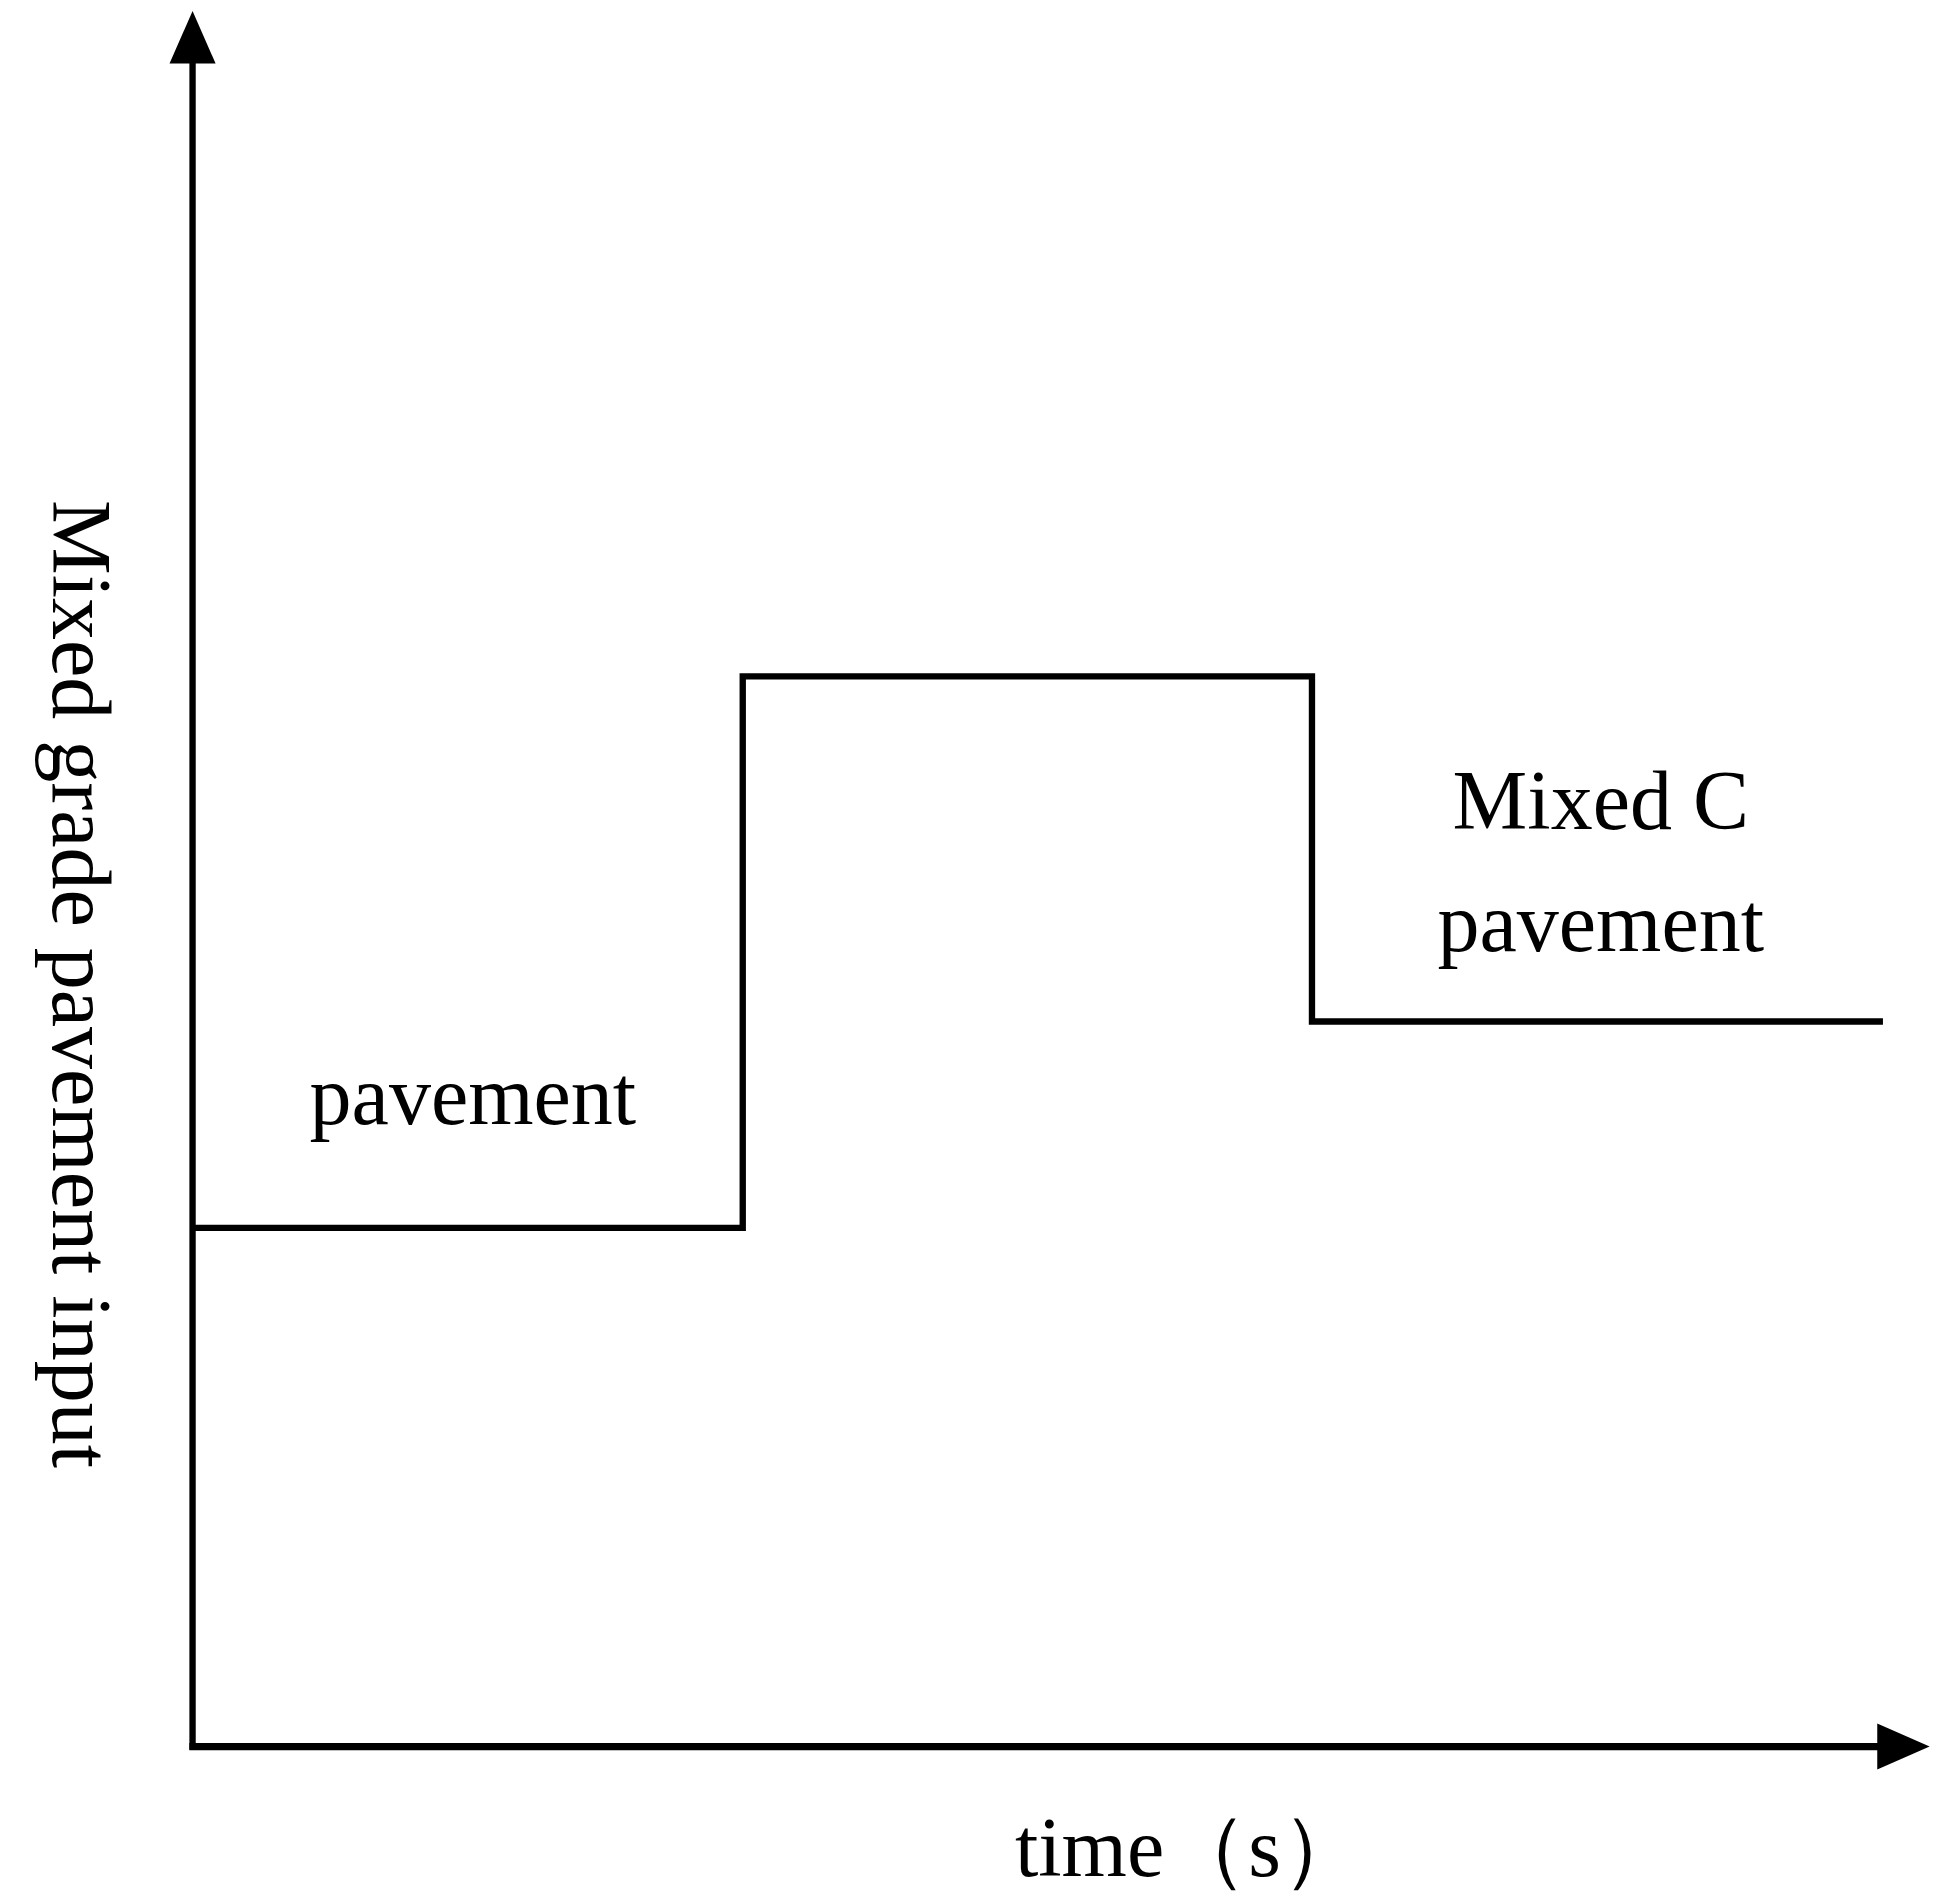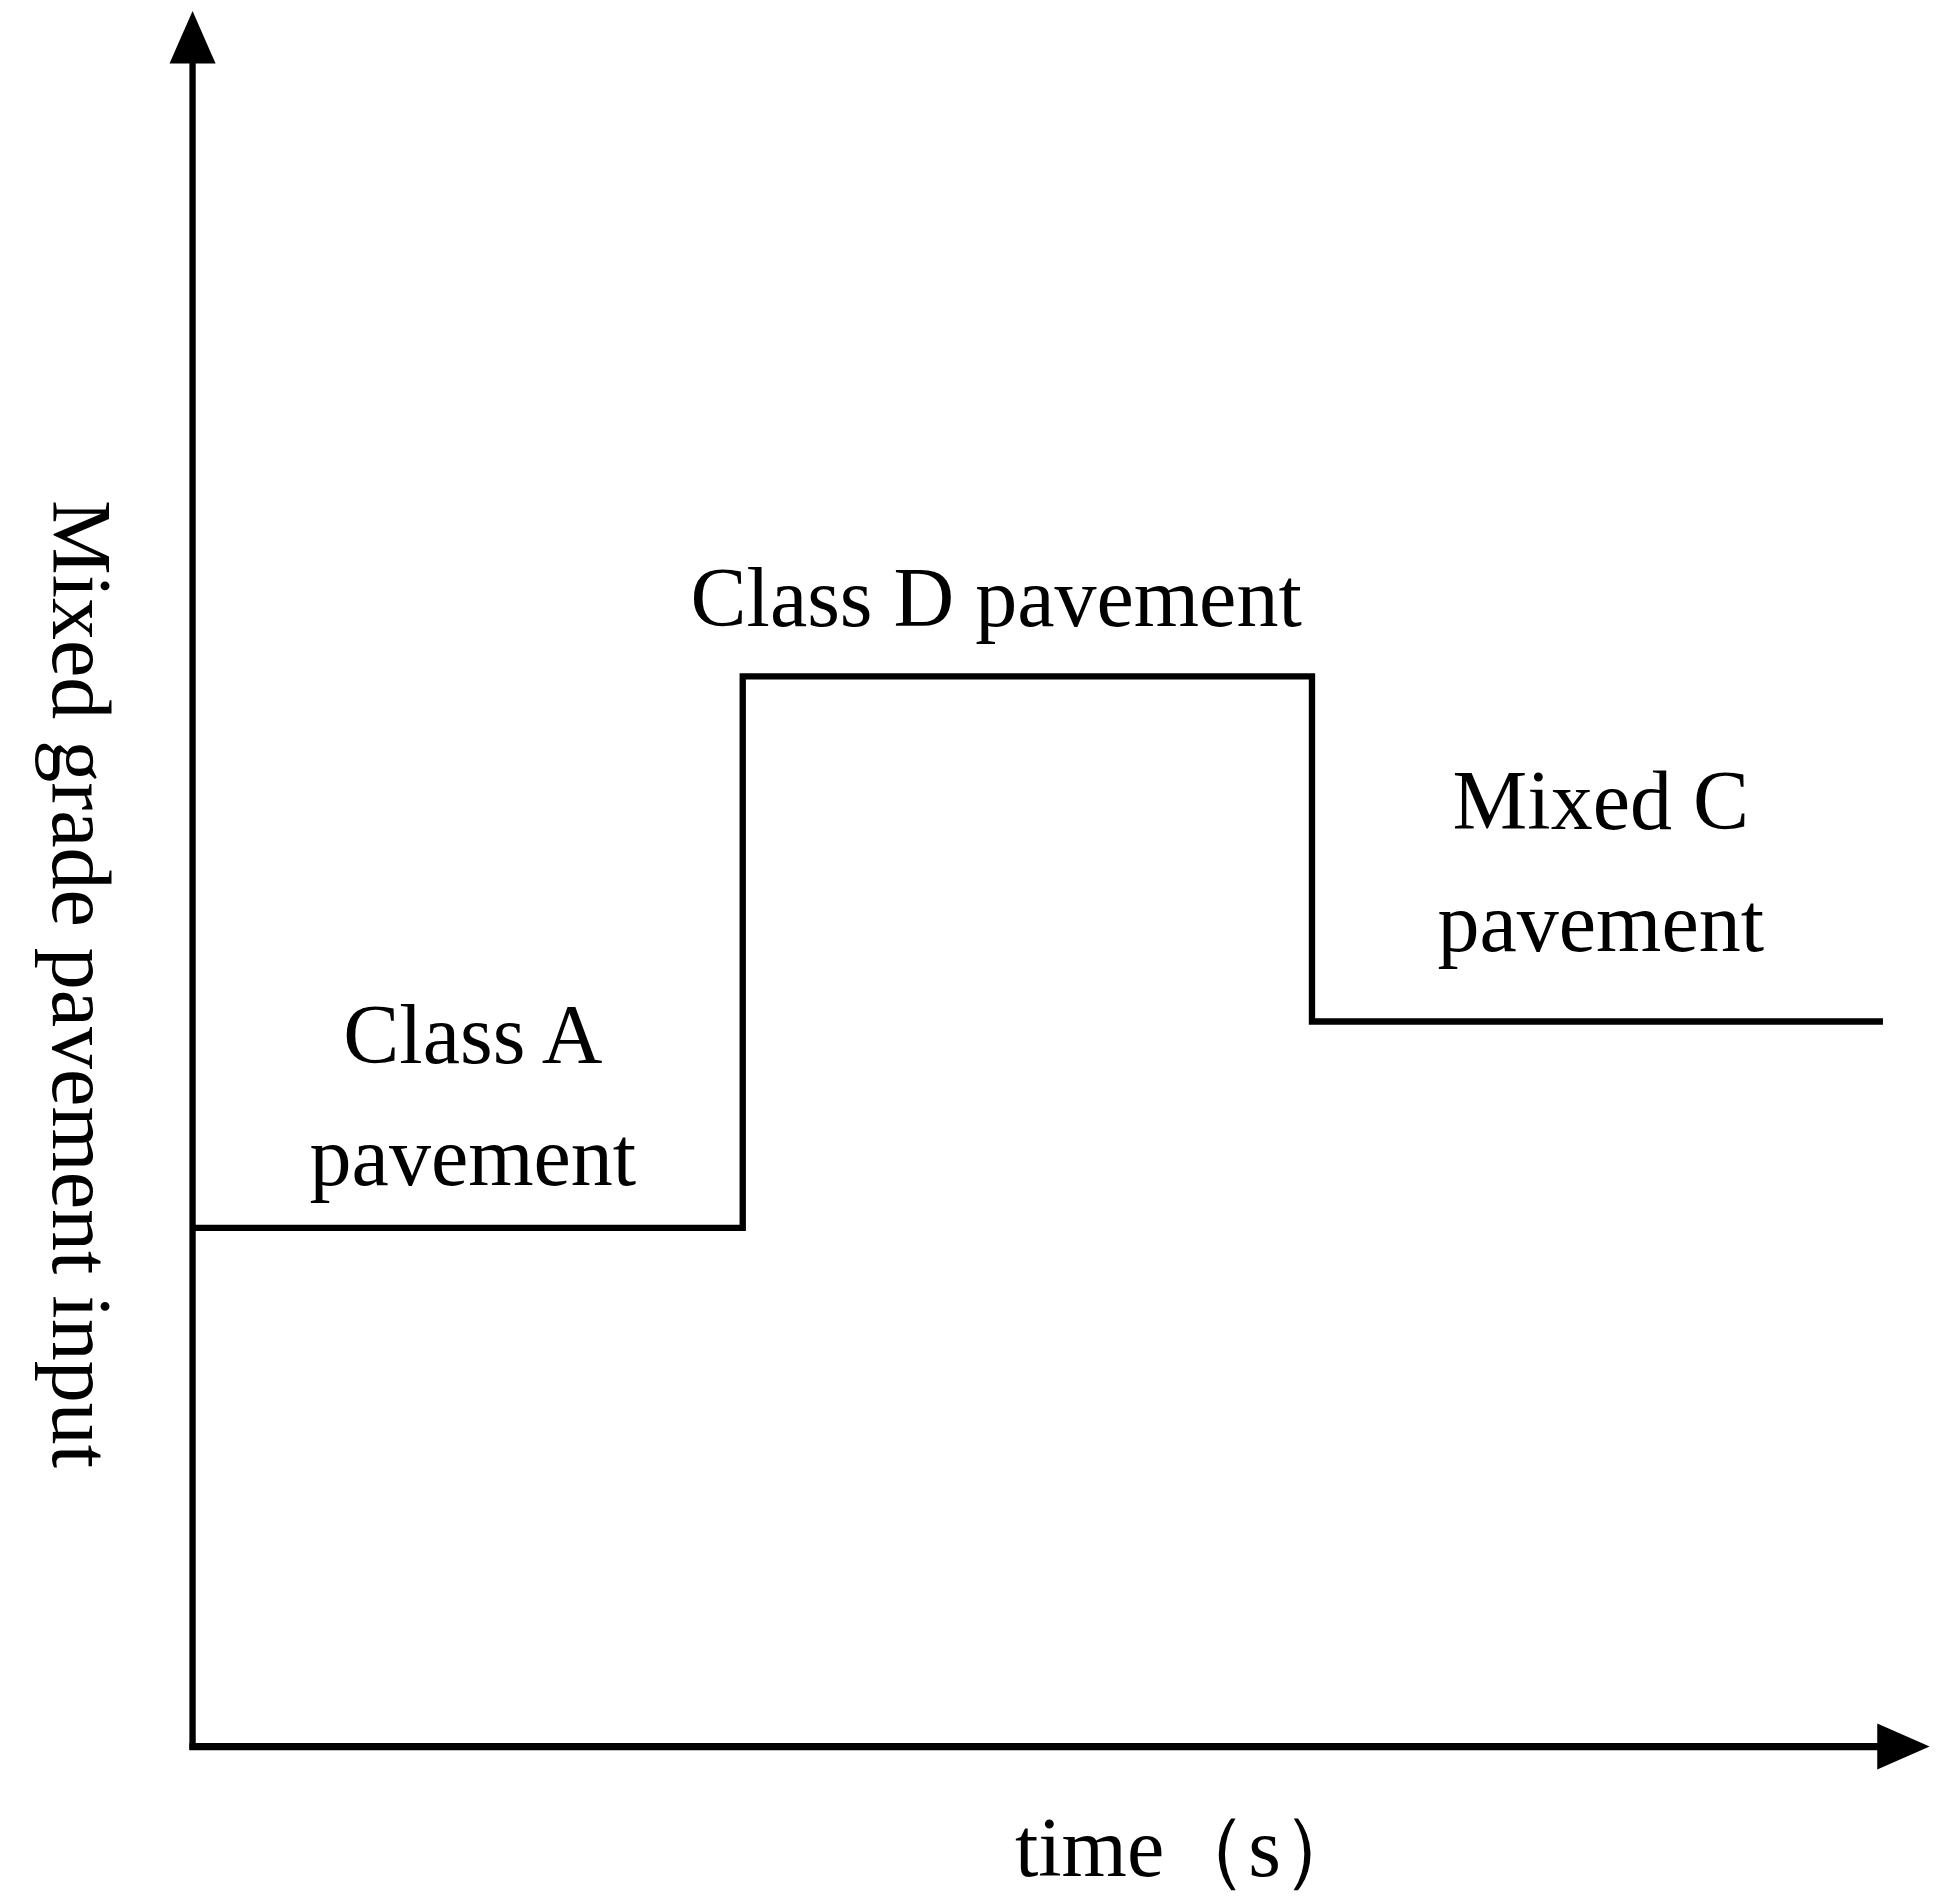--- a/index.html
+++ b/index.html
@@ -60,27 +60,23 @@
     <line x1="242" y1="60" x2="242" y2="2204" stroke="#000000" stroke-width="8"></line>
     <polygon points="242,14 213,80 271,80" fill="#000000"></polygon>
 
     <line x1="238" y1="2200" x2="2368" y2="2200" stroke="#000000" stroke-width="9"></line>
     <polygon points="2430,2200 2364,2171 2364,2229" fill="#000000"></polygon>
 
     <polyline id="step-line" points="242.0,1546.7 935.0,1546.7 935.0,851.9 1652.0,851.9 1652.0,1286.7 2371.2,1286.7" fill="none" stroke="#000000" stroke-width="8"></polyline>
   </svg>
 
   <div class="ann" id="ann-classA" style="left: 24.4%; top: 57.6%;">
-    <span>Class A</span>
     <span>pavement</span>
   </div>
 
-  <div class="ann" id="ann-classD" style="left: 51.4%; top: 31.4%;">
-    <span>Class D pavement</span>
-  </div>
 
   <div class="ann" id="ann-classC" style="left: 82.6%; top: 45.3%;">
     <span>Mixed C</span>
     <span>pavement</span>
   </div>
 
   <div id="x-axis-label">time（s）</div>
   <div id="y-axis-label">Mixed grade pavement input</div>
 
 </div>

